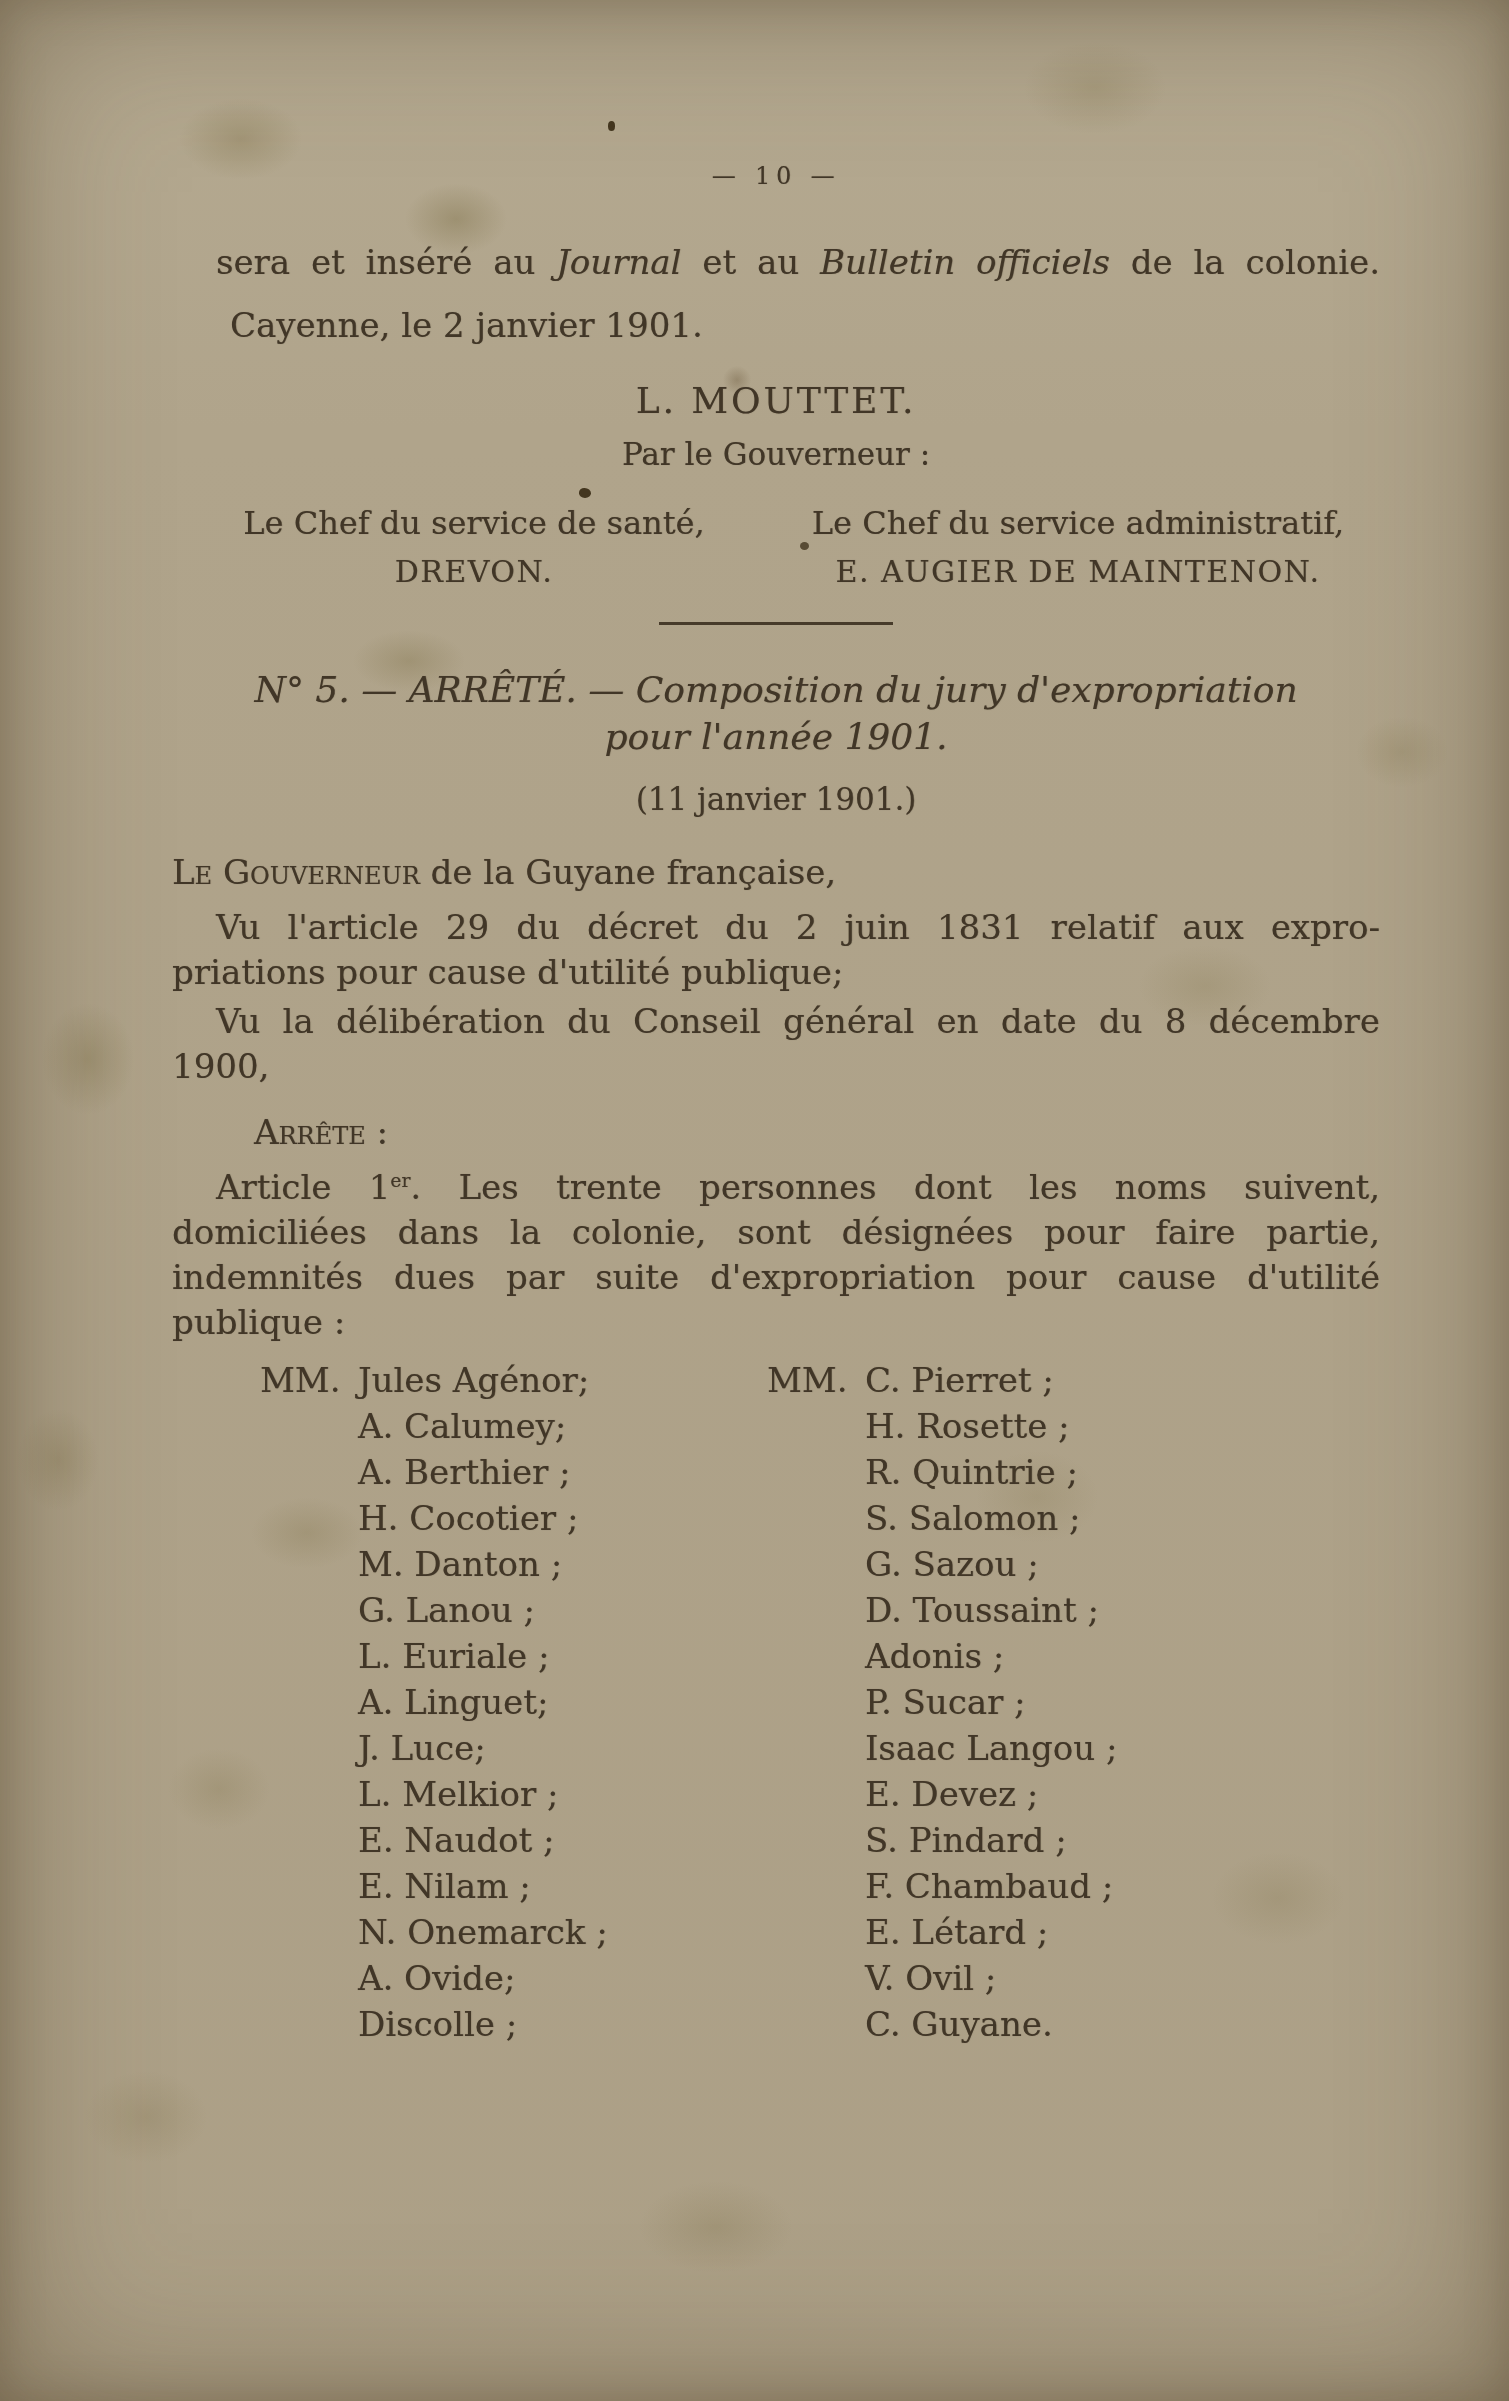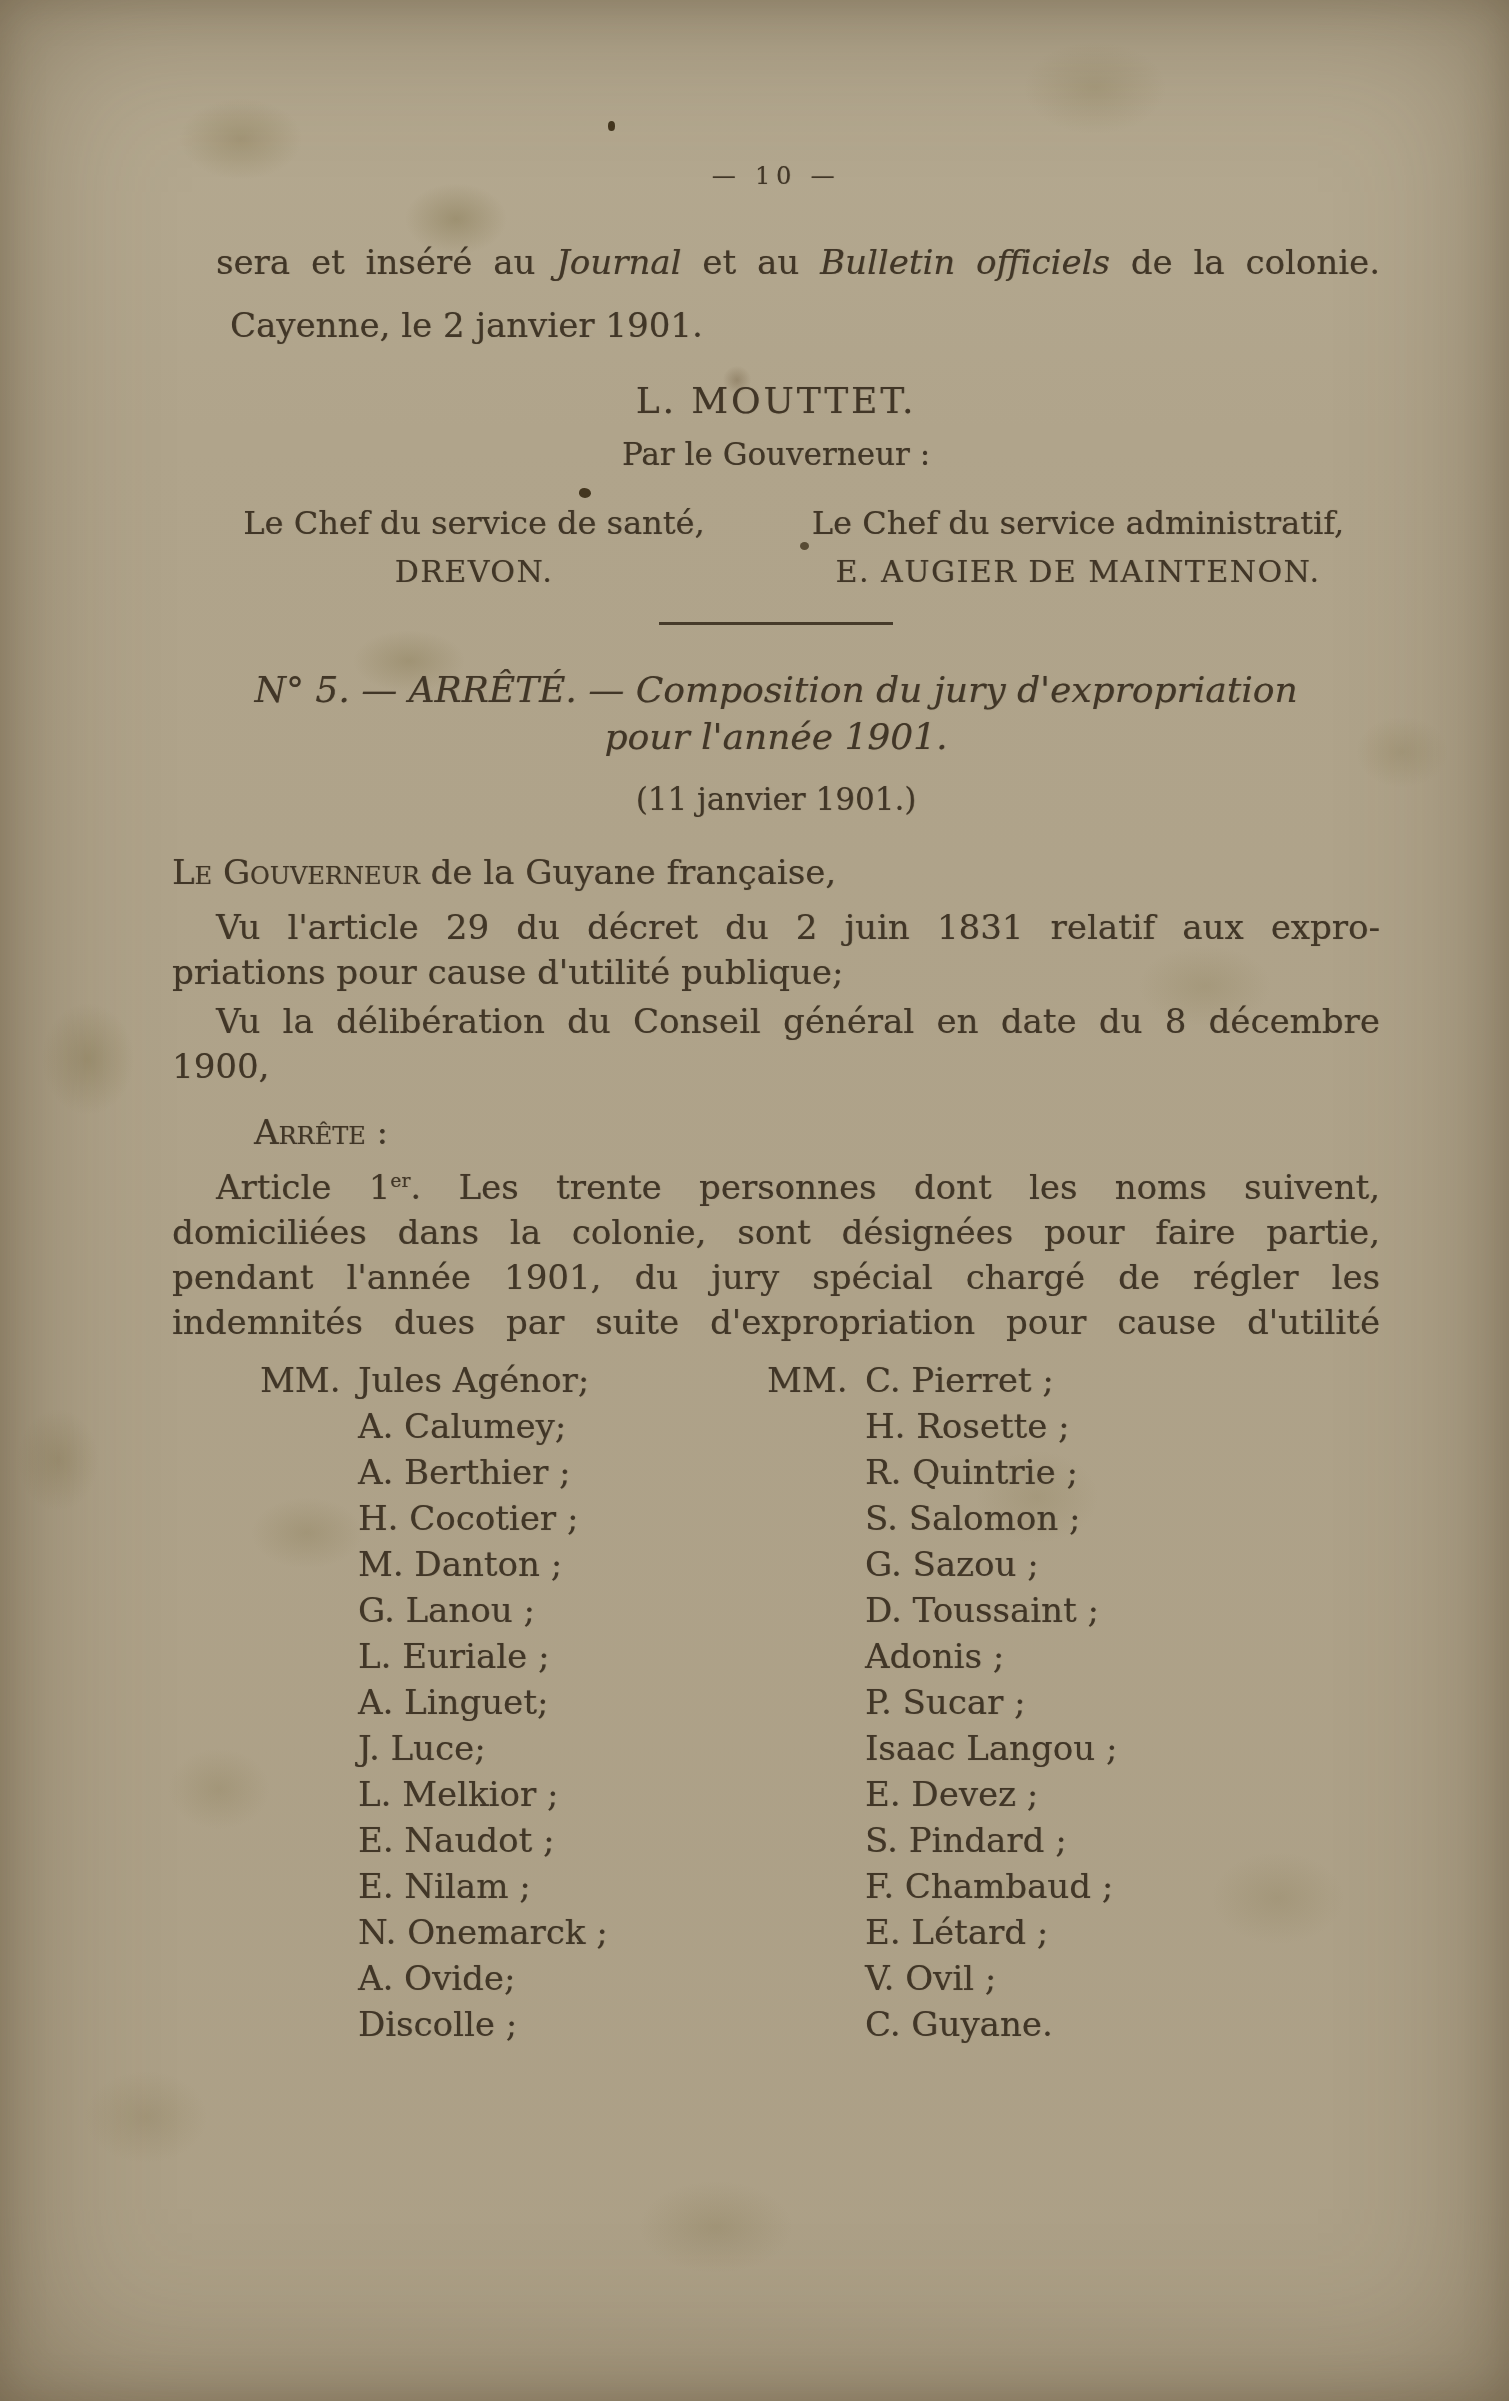--- a/index.html
+++ b/index.html
@@ -121,22 +121,22 @@
       <div>1900,</div>
     </div>
 
     <div class="arrete sc">Arrête :</div>
 
     <div class="para article indent">
       <div class="jline"><span>Article 1</span><sup>er</sup><span>. Les trente personnes dont les noms suivent,</span></div>
       <div class="article-lines">
 
       <div class="jline-item jline">domiciliées dans la colonie, sont désignées pour faire partie,</div>
-          <div class="jline-item jline">pendant l'année 1901, du jury spécial chargé de régler les</div>
           <div class="jline-item jline">indemnités dues par suite d'expropriation pour cause d'utilité</div>
+          <div class="jline-item">publique :</div>
         </div>
     </div>
 
     <div class="names">
       <div class="name-col left">
         <span class="mm">MM.</span>
         <ul>
 
         <li>Jules Agénor;</li>
             <li>A. Calumey;</li>

